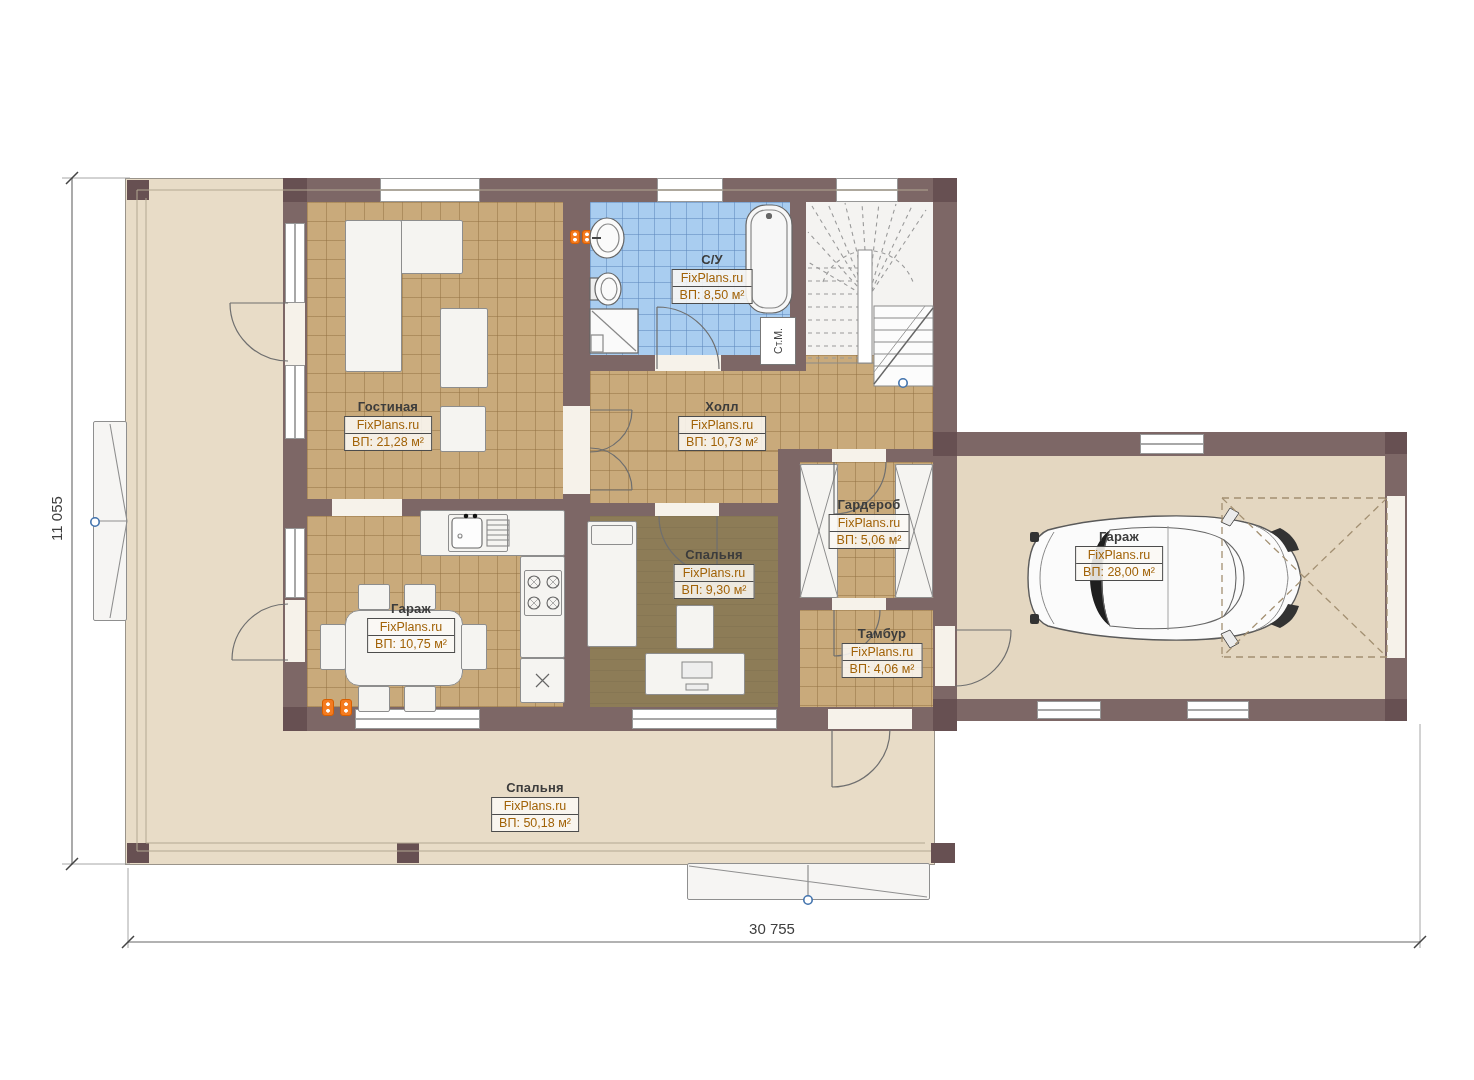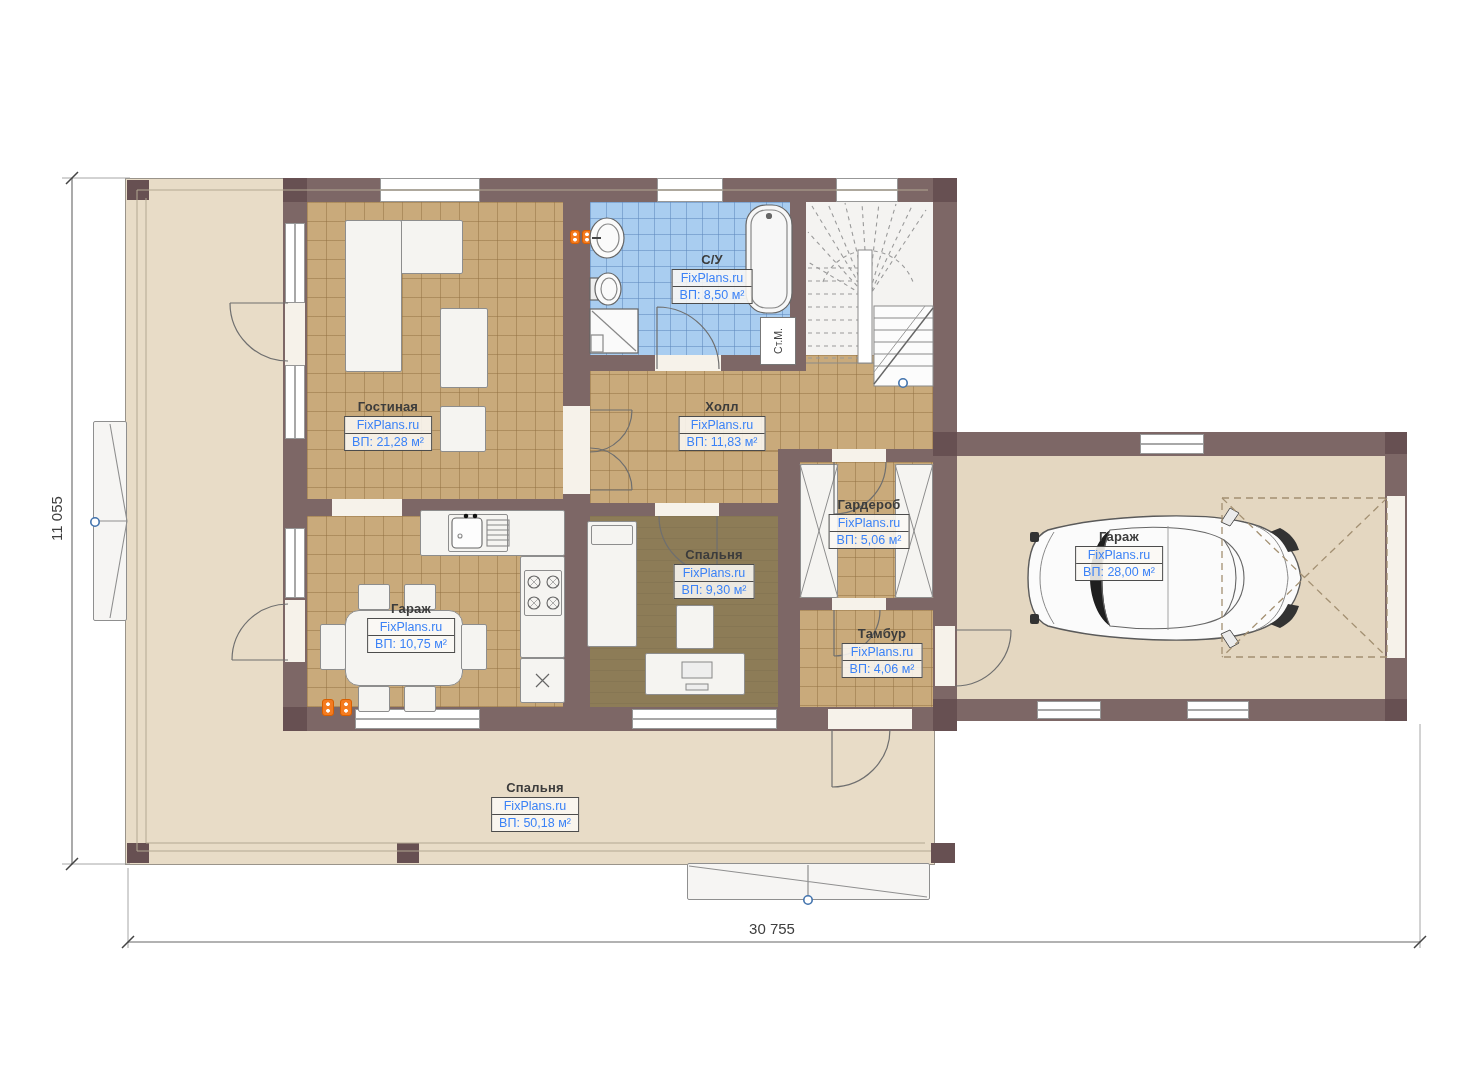--- a/index.html
+++ b/index.html
@@ -29,21 +29,21 @@
   .gap{background:#f6f2ea;}
   .furn{background:#f5f4f1;border:1px solid #8d8d8d;border-radius:2px;box-sizing:border-box;}
   .porchbox{background:#f6f5f3;border:1px solid #8f8f8f;box-sizing:border-box;}
   .rad{background:
      radial-gradient(circle at 50% 28%,#fff 1.5px,rgba(255,255,255,0) 2.2px),
      radial-gradient(circle at 50% 72%,#fff 1.5px,rgba(255,255,255,0) 2.2px),#f47b20;
      border:1px solid #d95f00;border-radius:3px;box-sizing:border-box;}
   .room-label{position:absolute;transform:translateX(-50%);text-align:center;color:#3c3c3c;z-index:40;}
   .room-name{font-weight:bold;font-size:13px;white-space:nowrap;letter-spacing:.2px;}
   .label-box{display:inline-block;background:rgba(250,248,244,.88);border:1px solid #4c4c4c;
-     font-size:12.5px;margin-top:2px;color:#3b82f6;}
+     font-size:12.5px;margin-top:2px;color:#a16207;}
   .label-box .row1{padding:1px 7px;border-bottom:1px solid #4c4c4c;white-space:nowrap;}
   .label-box .row2{padding:1px 7px;white-space:nowrap;}
   .dim{position:absolute;color:#3e3e3e;font-size:15px;text-align:center;z-index:40;}
   .stm-box{position:absolute;background:#fff;border:1px solid #777;z-index:35;
      display:flex;align-items:center;justify-content:center;box-sizing:border-box;}
   .stm-box span{transform:rotate(-90deg);font-size:10.5px;color:#444;white-space:nowrap;}
   svg{position:absolute;left:0;top:0;z-index:30;}
 </style>
 </head>
 <body>
@@ -280,21 +280,21 @@
     <div class="room-name">С/У</div>
     <div class="label-box">
       <div class="row1">FixPlans.ru</div>
       <div class="row2">ВП: 8,50 м²</div>
     </div>
   </div>
   <div class="room-label" style="left:722px;top:399px">
     <div class="room-name">Холл</div>
     <div class="label-box">
       <div class="row1">FixPlans.ru</div>
-      <div class="row2">ВП: 11,83 м²</div>
+      <div class="row2">ВП: 10,73 м²</div>
     </div>
   </div>
   <div class="room-label" style="left:869px;top:497px">
     <div class="room-name">Гардероб</div>
     <div class="label-box">
       <div class="row1">FixPlans.ru</div>
       <div class="row2">ВП: 5,06 м²</div>
     </div>
   </div>
   <div class="room-label" style="left:411px;top:601px">

